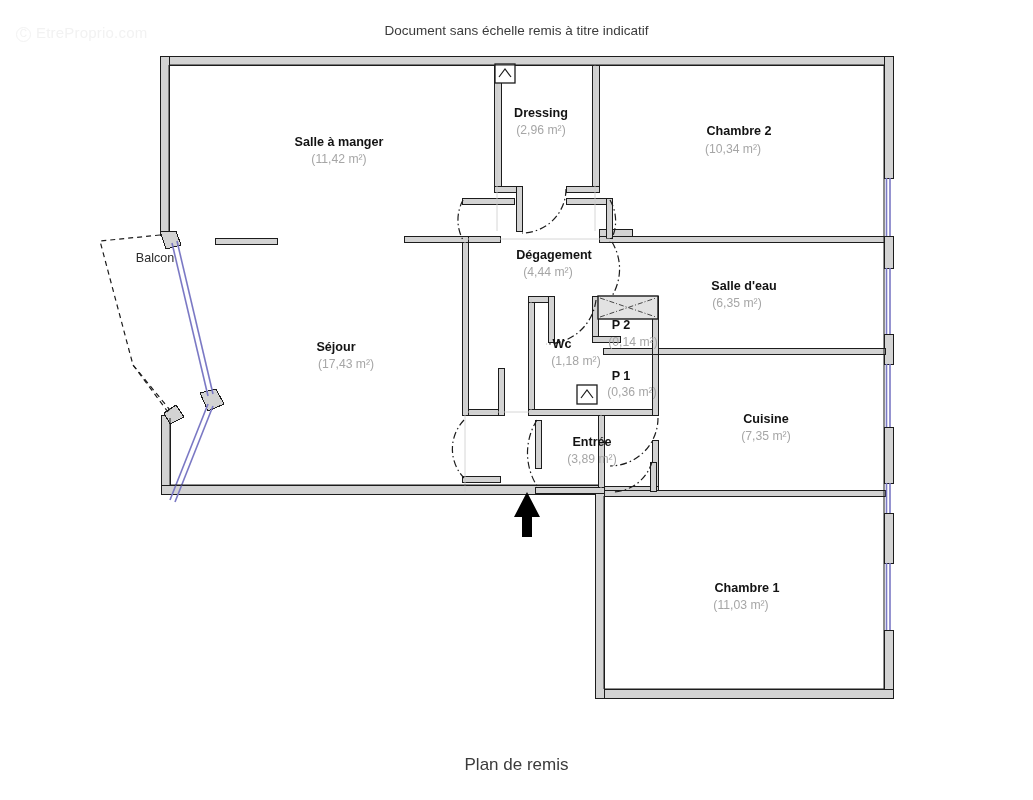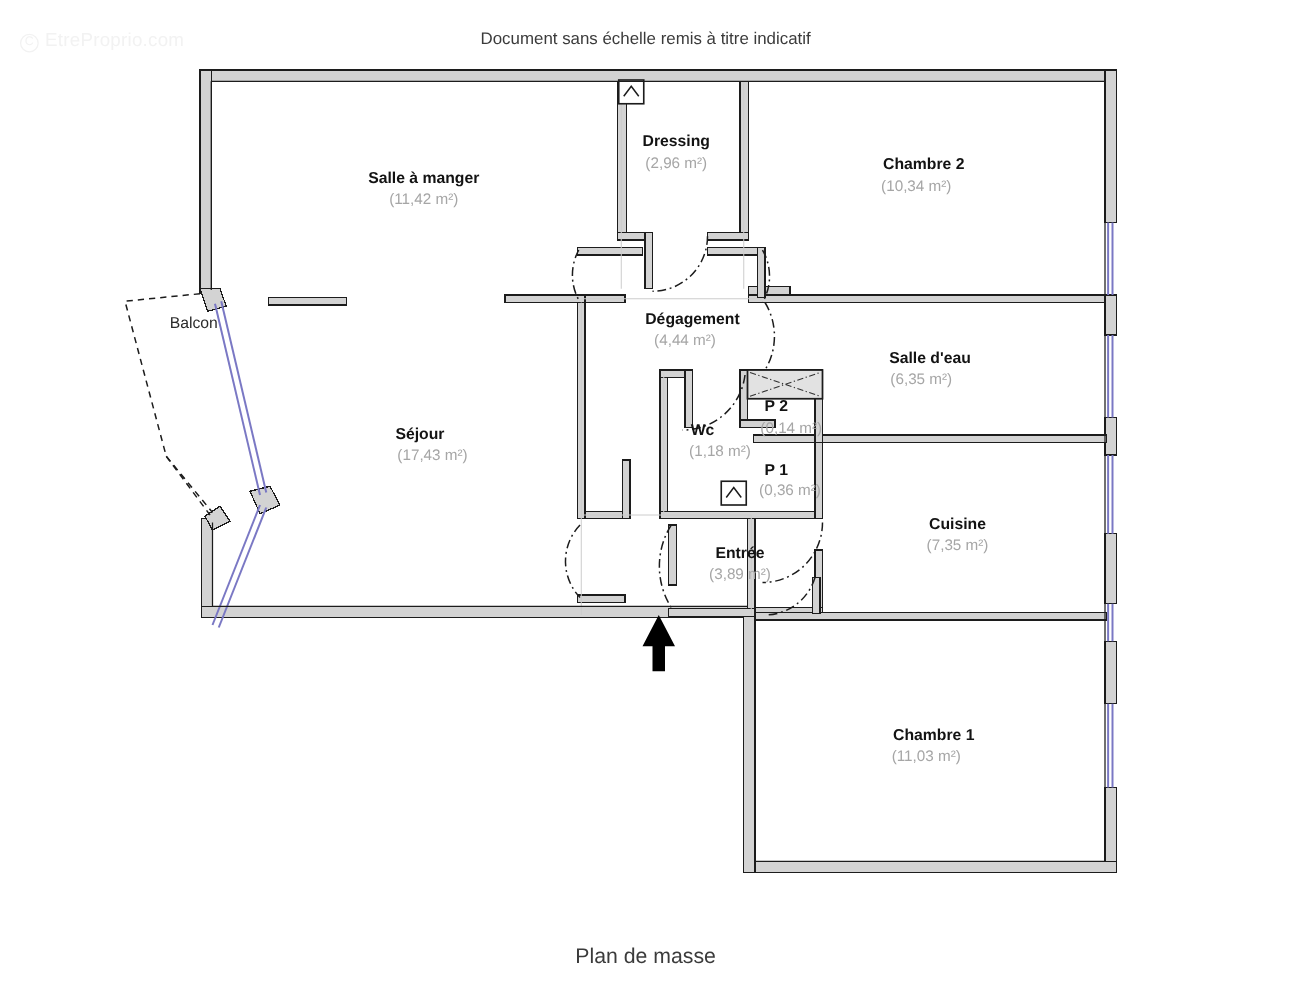--- a/index.html
+++ b/index.html
@@ -302,14 +302,14 @@
       </g>
 
       <g>
         <text class="rm-name" x="747" y="592" text-anchor="middle">Chambre 1</text>
         <text class="rm-area" x="741" y="609" text-anchor="middle">(11,03 m²)</text>
       </g>
 
     </g>
   </svg>
 
-  <div class="footer-note">Plan de masse</div>
+  <div class="footer-note">Plan de remis</div>
 </div>
 
 </body></html>

